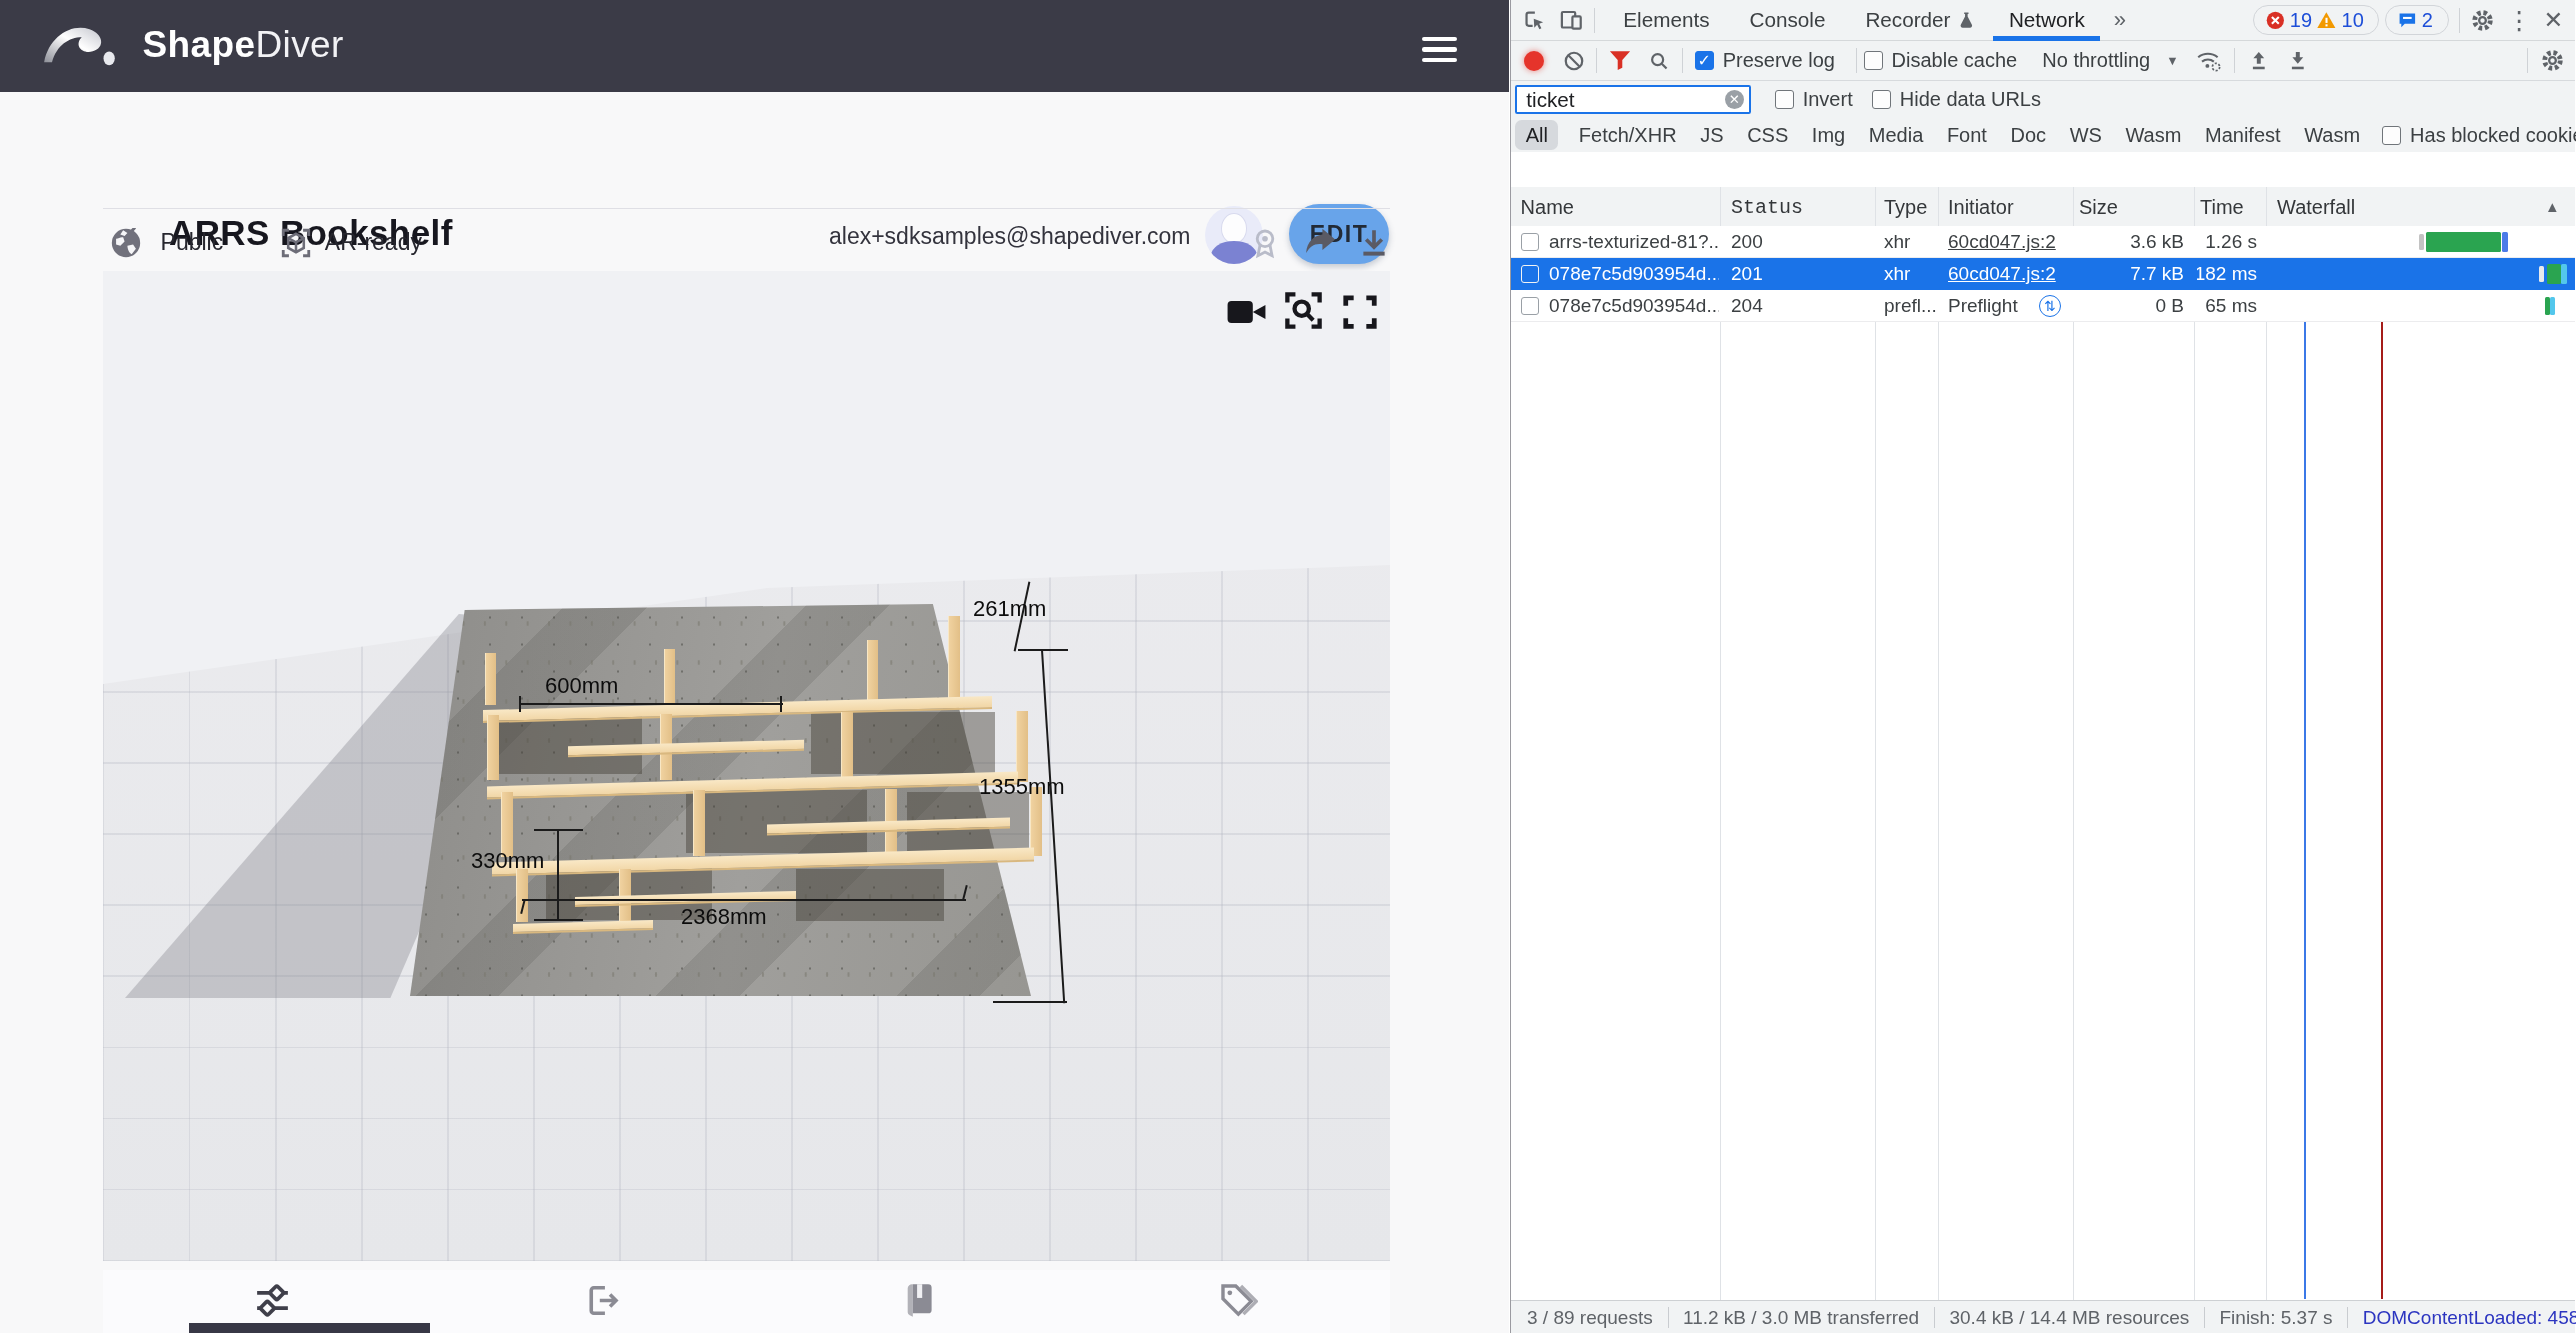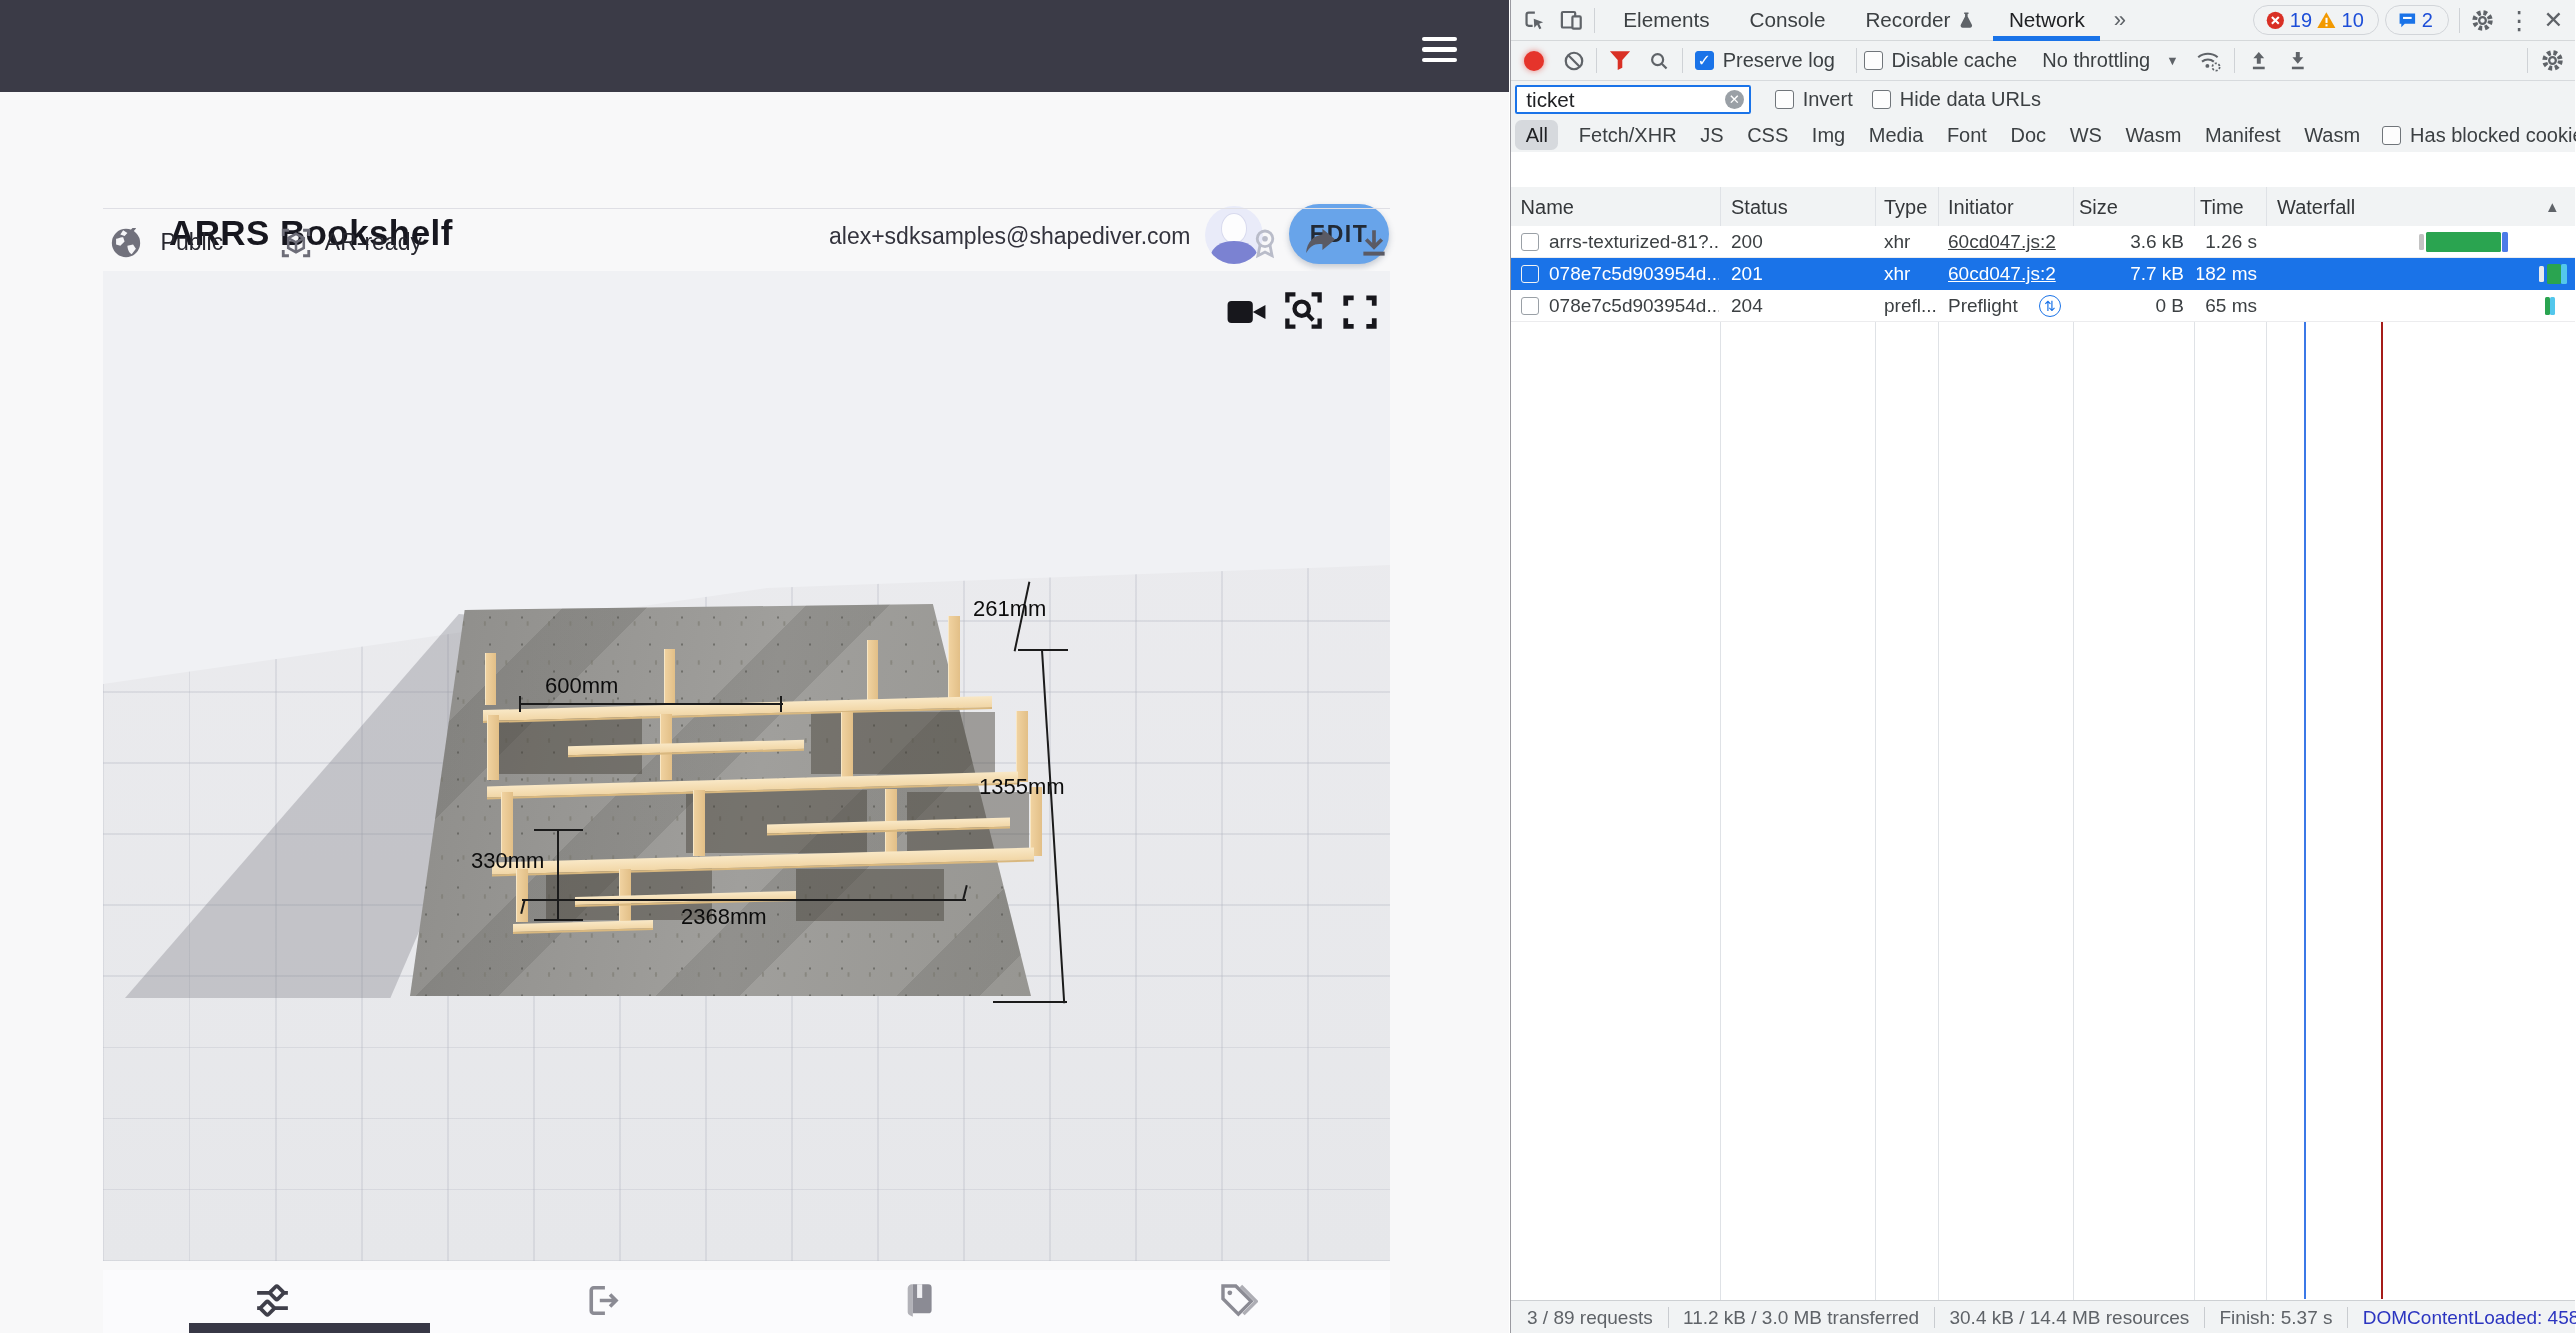--- a/index.html
+++ b/index.html
@@ -103,20 +103,36 @@
   .sb-dcl { color:#2c35c0; white-space:nowrap; }
 
   svg { display:block; }
 </style>
 </head>
 <body>
 
 <div id="app">
 
   <div id="app-header">
+    <div class="logo-wrap">
+      <span>
+        <svg width="94" height="52" viewBox="0 0 60 32">
+          <defs>
+              <linearGradient id="lg1" x1="0" y1="1" x2="1" y2="0">
+            <stop offset="0" stop-color="#8e9099"></stop>
+                <stop offset="0.55" stop-color="#ffffff"></stop>
+                <stop offset="1" stop-color="#c3c5cd"></stop>
+          </linearGradient>
+            </defs>
+          <path d="M2 27 C5 11 19 2 31 6 C40 9 41 18 33 20 C26 22 21 16 26 11 C18 11 10 16 7 27 Z" fill="url(#lg1)"></path>
+          <ellipse cx="43.5" cy="24.5" rx="3.6" ry="4.4" fill="#e8e9ee"></ellipse>
+        </svg>
+      </span>
+      <span class="logo-text"><b>Shape</b><span class="lt">Diver</span></span>
+    </div>
     <div class="burger">
         <i></i>
         <i></i>
         <i></i>
       </div>
   </div>
 
   <div id="title-row">
     <span class="back-ch back-ch042">‹</span>
     <span class="page-title">ARRS Bookshelf</span>
@@ -419,21 +435,21 @@
     <span class="chip">Wasm</span>
     <span class="chip">Manifest</span>
     <span class="chip">Wasm</span>
     <span class="checkbox" style="margin-left:10.3px;"></span>
     <span class="cb-label">Has blocked cookies</span>
   </div>
 
 
   <div class="dt-row" id="dt-tablehead" style="display:block;">
     <span class="th" style="left:9.6px;">Name</span>
-    <span class="th" style="left:220px;">Status</span>
+    <span class="th" style="left:220px;font-family:Liberation Mono, monospace;">Status</span>
     <span class="th" style="left:373px;">Type</span>
     <span class="th" style="left:437px;">Initiator</span>
     <span class="th" style="left:568px;">Size</span>
     <span class="th" style="left:689px;">Time</span>
     <span class="th" style="left:766px;">Waterfall</span>
     <span class="th" style="left:1034px;font-size:14.8px;color:#5f6368;">▲</span>
   </div>
 
   <div class="col-line" style="left:209px;"></div>
   <div class="col-line" style="left:364px;"></div>

